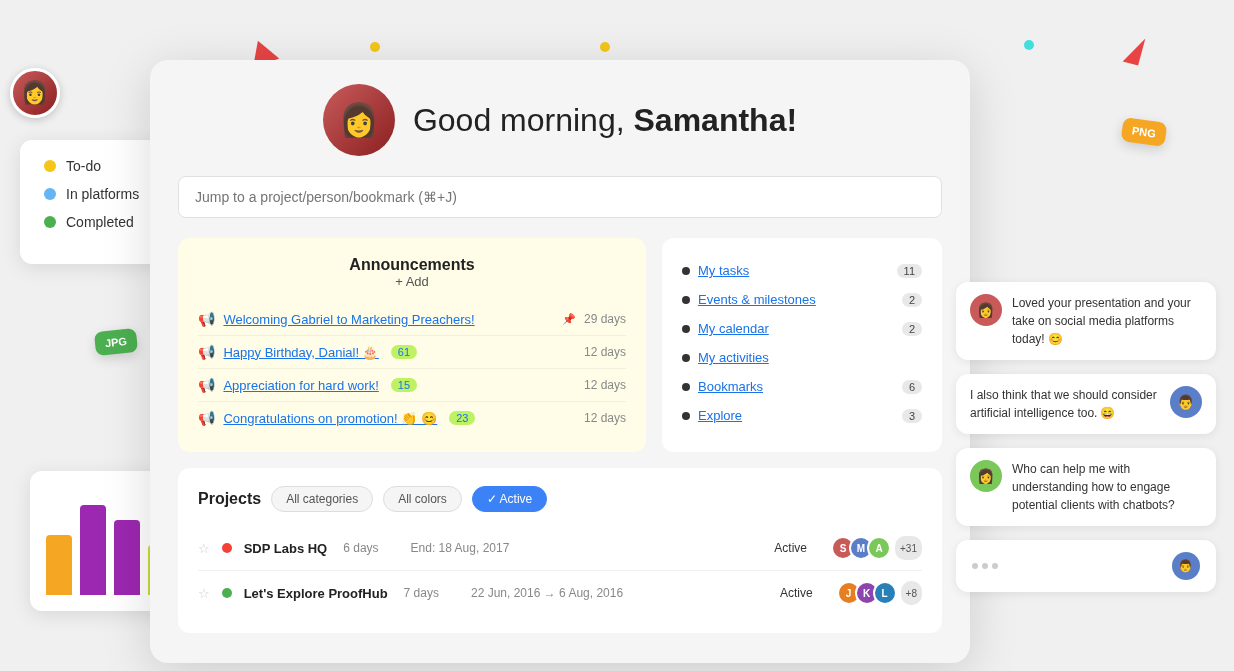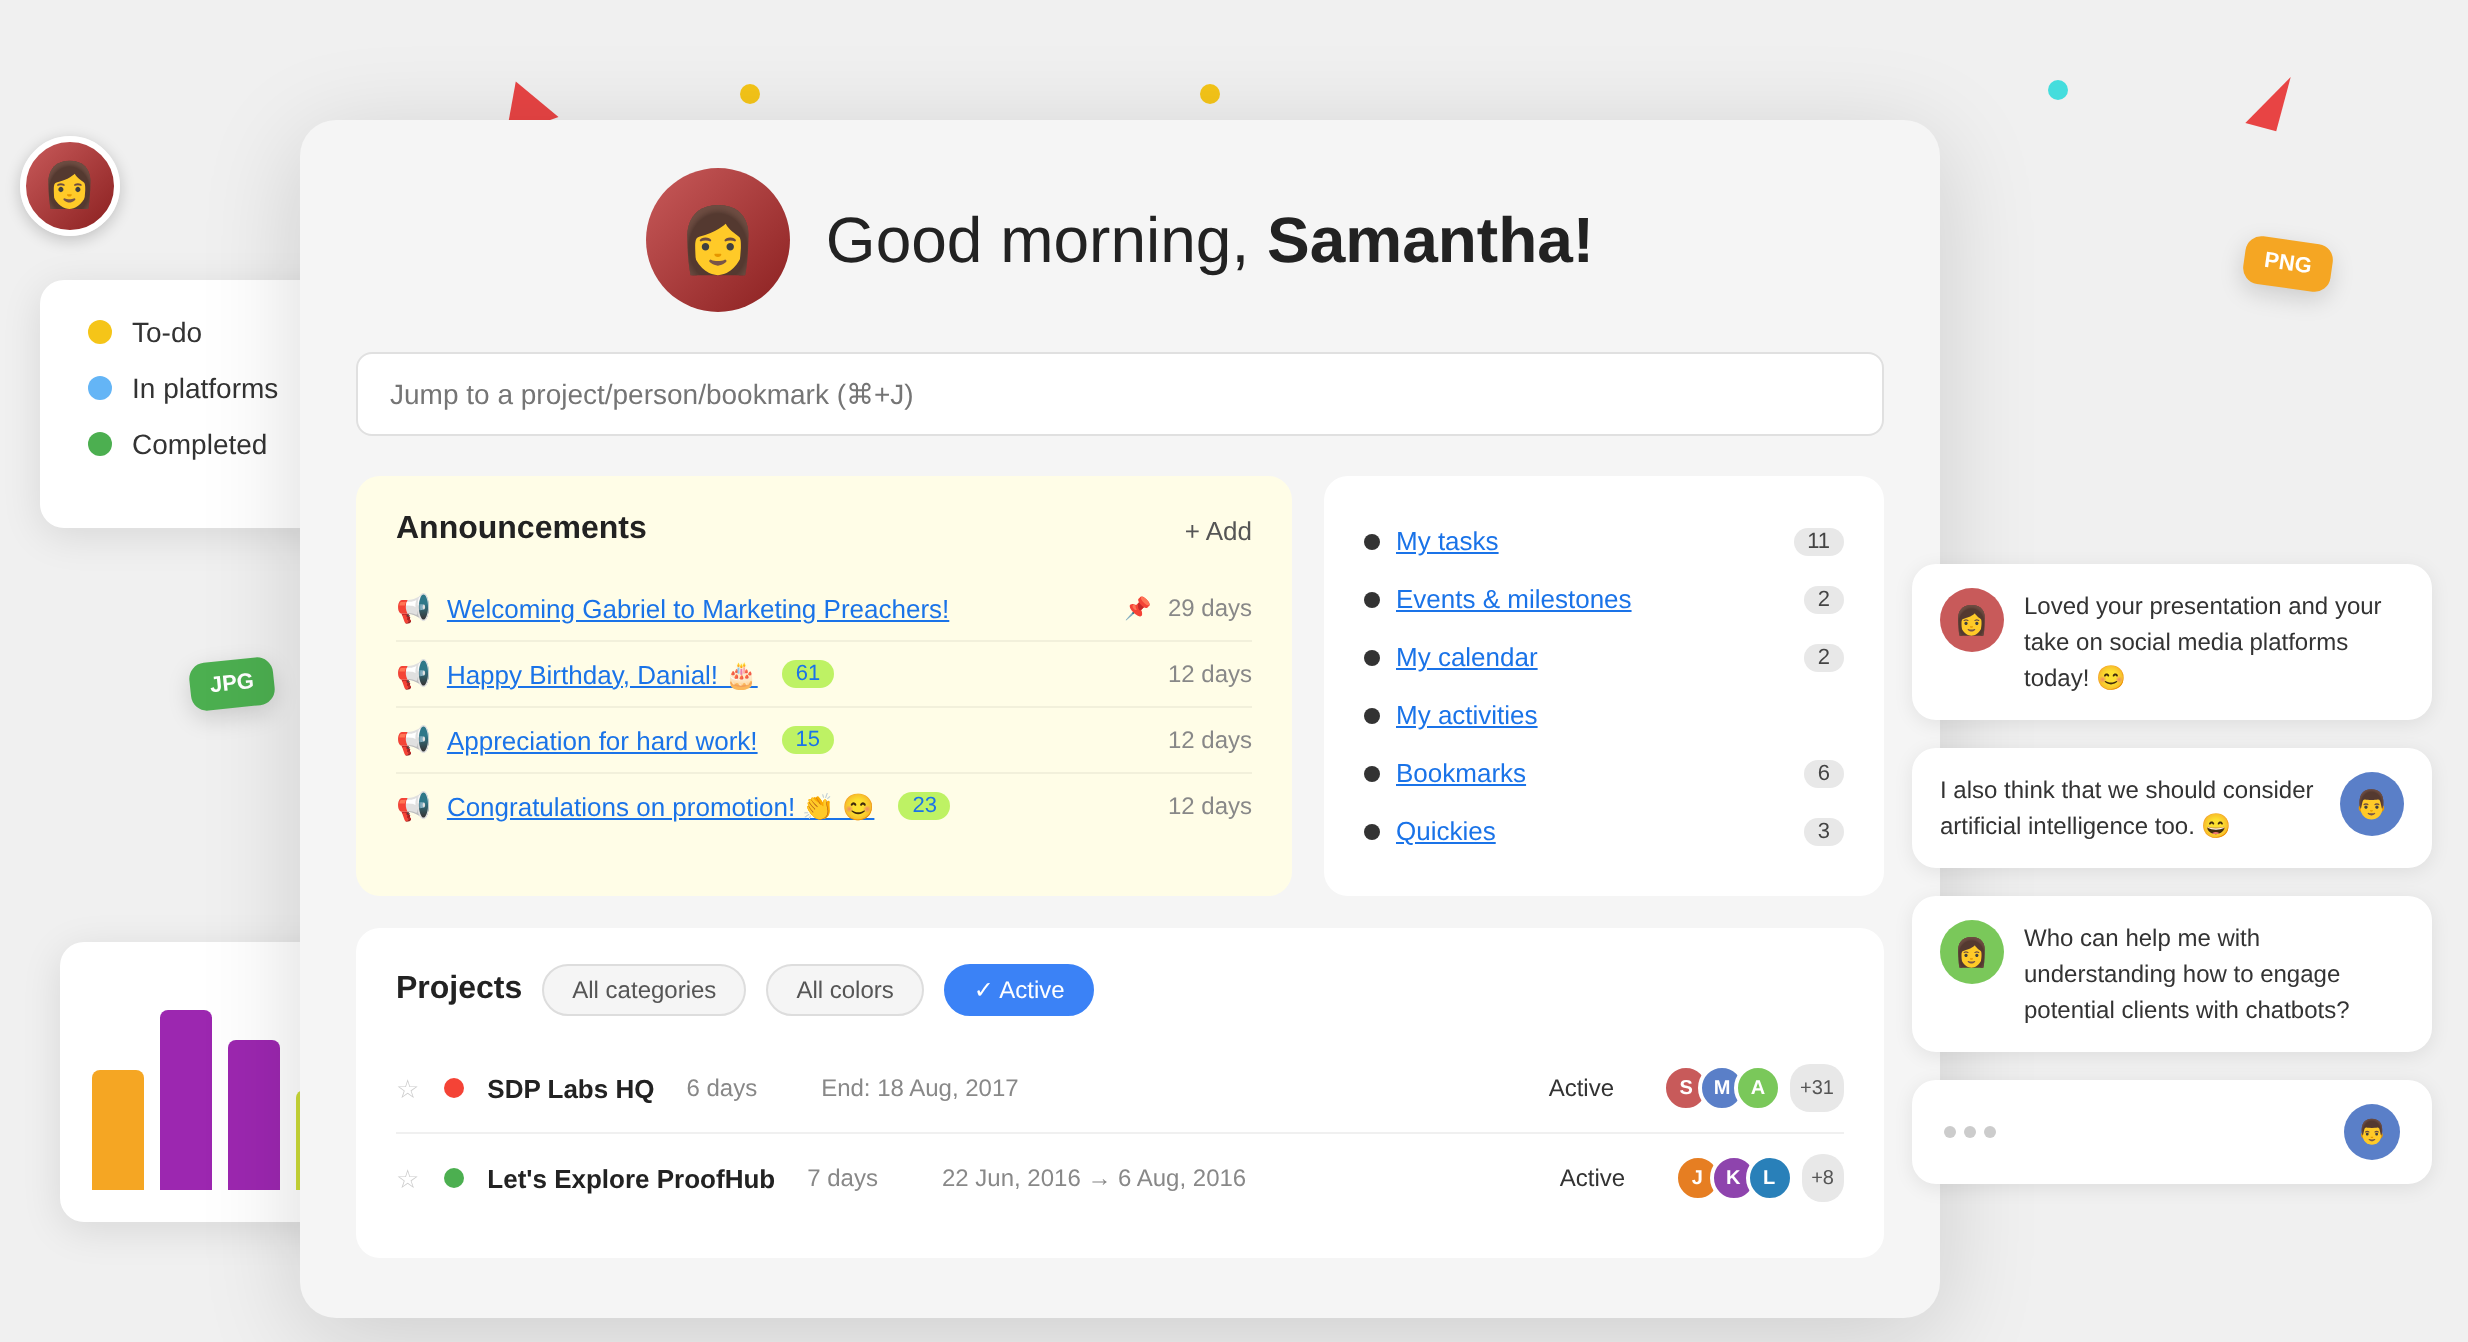--- a/index.html
+++ b/index.html
@@ -167,20 +167,21 @@
 
     
     .announcements-card {
       background: #fffde7;
       border-radius: 12px;
       padding: 18px 20px;
     }
     .card-header {
       display: flex; align-items: center; justify-content: space-between;
       margin-bottom: 14px;
+      flex-direction: column;
     }
     .card-title {
       font-size: 16px; font-weight: 700; color: #222;
     }
     .add-btn {
       font-size: 13px; color: #555; cursor: pointer;
       display: flex; align-items: center; gap: 4px;
     }
     .announcement-item {
       display: flex; align-items: center; justify-content: space-between;
@@ -439,21 +440,21 @@
       <div class="task-item">
         <div class="task-left">
           <div class="task-dot" style="background:#333;"></div>
           <a class="task-link">Bookmarks</a>
         </div>
         <span class="task-badge">6</span>
       </div>
       <div class="task-item">
         <div class="task-left">
           <div class="task-dot" style="background:#333;"></div>
-          <a class="task-link">Quickies</a>
+          <a class="task-link">Explore</a>
         </div>
         <span class="task-badge">3</span>
       </div>
     </div>
 
     <div class="projects-card">
       <div class="projects-header">
         <span class="card-title">Projects</span>
         <button class="filter-btn">All categories</button>
         <button class="filter-btn">All colors</button>

